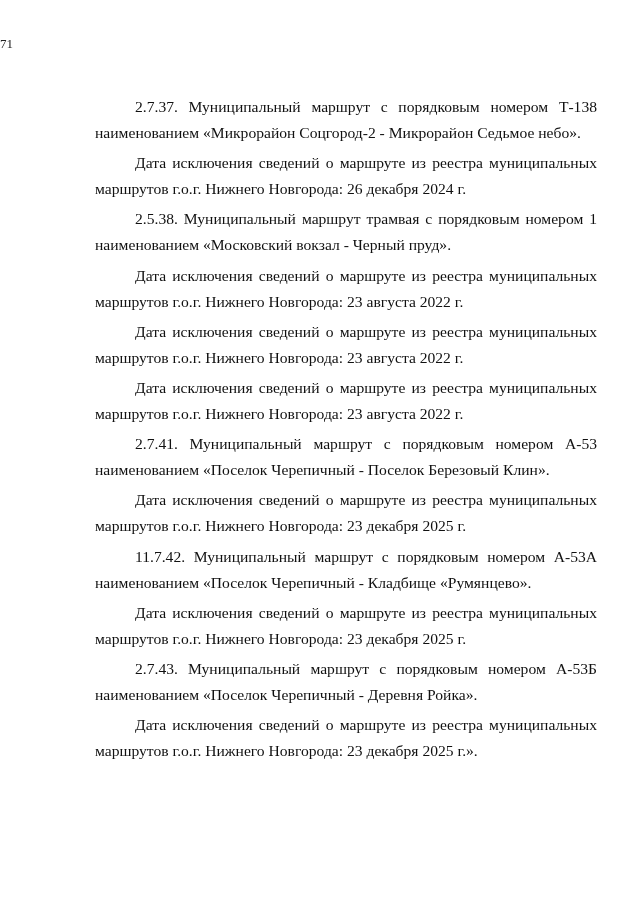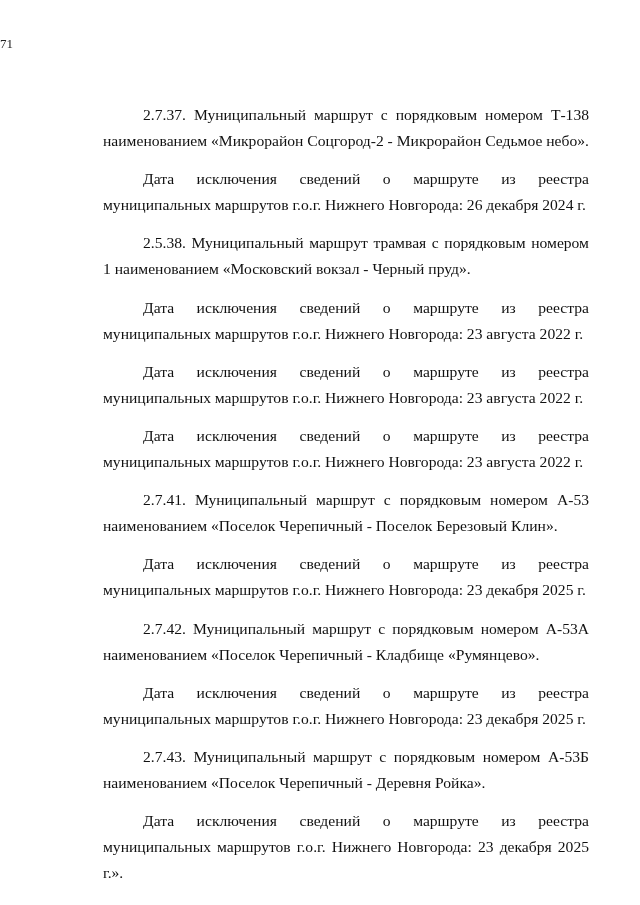--- a/index.html
+++ b/index.html
@@ -8,21 +8,21 @@
       position: absolute; top: 36px; left: 0; width: 640px;
       text-align: left;
       font-family: "Liberation Serif", serif; font-size: 13px; color: #222;
     }
     .content {
       position: absolute; top: 90px; left: 91px; width: 510px;
       font-family: "Liberation Serif", serif; font-size: 15.6px;
       line-height: 26.1px; color: #111;
     }
     .para {
-      margin: 12px; text-indent: 40px; text-align: justify;
+      margin: 4px; text-indent: 40px; text-align: justify;
     }
   </style>
 </head>
 <body>
 
 <div class="page-number">71</div>
 
 <div class="content">
   <section>
     <p class="para">2.7.37. Муниципальный маршрут с порядковым номером Т-138 наименованием «Микрорайон Соцгород-2 - Микрорайон Седьмое небо».</p>
@@ -36,20 +36,20 @@
     <p class="para">Дата исключения сведений о маршруте из реестра муниципальных маршрутов г.о.г. Нижнего Новгорода: 23 августа 2022 г.</p>
   </section>
   <section>
     <p class="para">Дата исключения сведений о маршруте из реестра муниципальных маршрутов г.о.г. Нижнего Новгорода: 23 августа 2022 г.</p>
   </section>
   <section>
     <p class="para">2.7.41. Муниципальный маршрут с порядковым номером А-53 наименованием «Поселок Черепичный - Поселок Березовый Клин».</p>
     <p class="para">Дата исключения сведений о маршруте из реестра муниципальных маршрутов г.о.г. Нижнего Новгорода: 23 декабря 2025 г.</p>
   </section>
   <section>
-    <p class="para">2.7.42. Муниципальный маршрут с порядковым номером А-53А наименованием «Поселок Черепичный - Кладбище «Румянцево».</p>
+    <p class="para">11.7.42. Муниципальный маршрут с порядковым номером А-53А наименованием «Поселок Черепичный - Кладбище «Румянцево».</p>
     <p class="para">Дата исключения сведений о маршруте из реестра муниципальных маршрутов г.о.г. Нижнего Новгорода: 23 декабря 2025 г.</p>
   </section>
   <section>
     <p class="para">2.7.43. Муниципальный маршрут с порядковым номером А-53Б наименованием «Поселок Черепичный - Деревня Ройка».</p>
     <p class="para">Дата исключения сведений о маршруте из реестра муниципальных маршрутов г.о.г. Нижнего Новгорода: 23 декабря 2025 г.».</p>
   </section>
 </div>
 
 </body></html>

